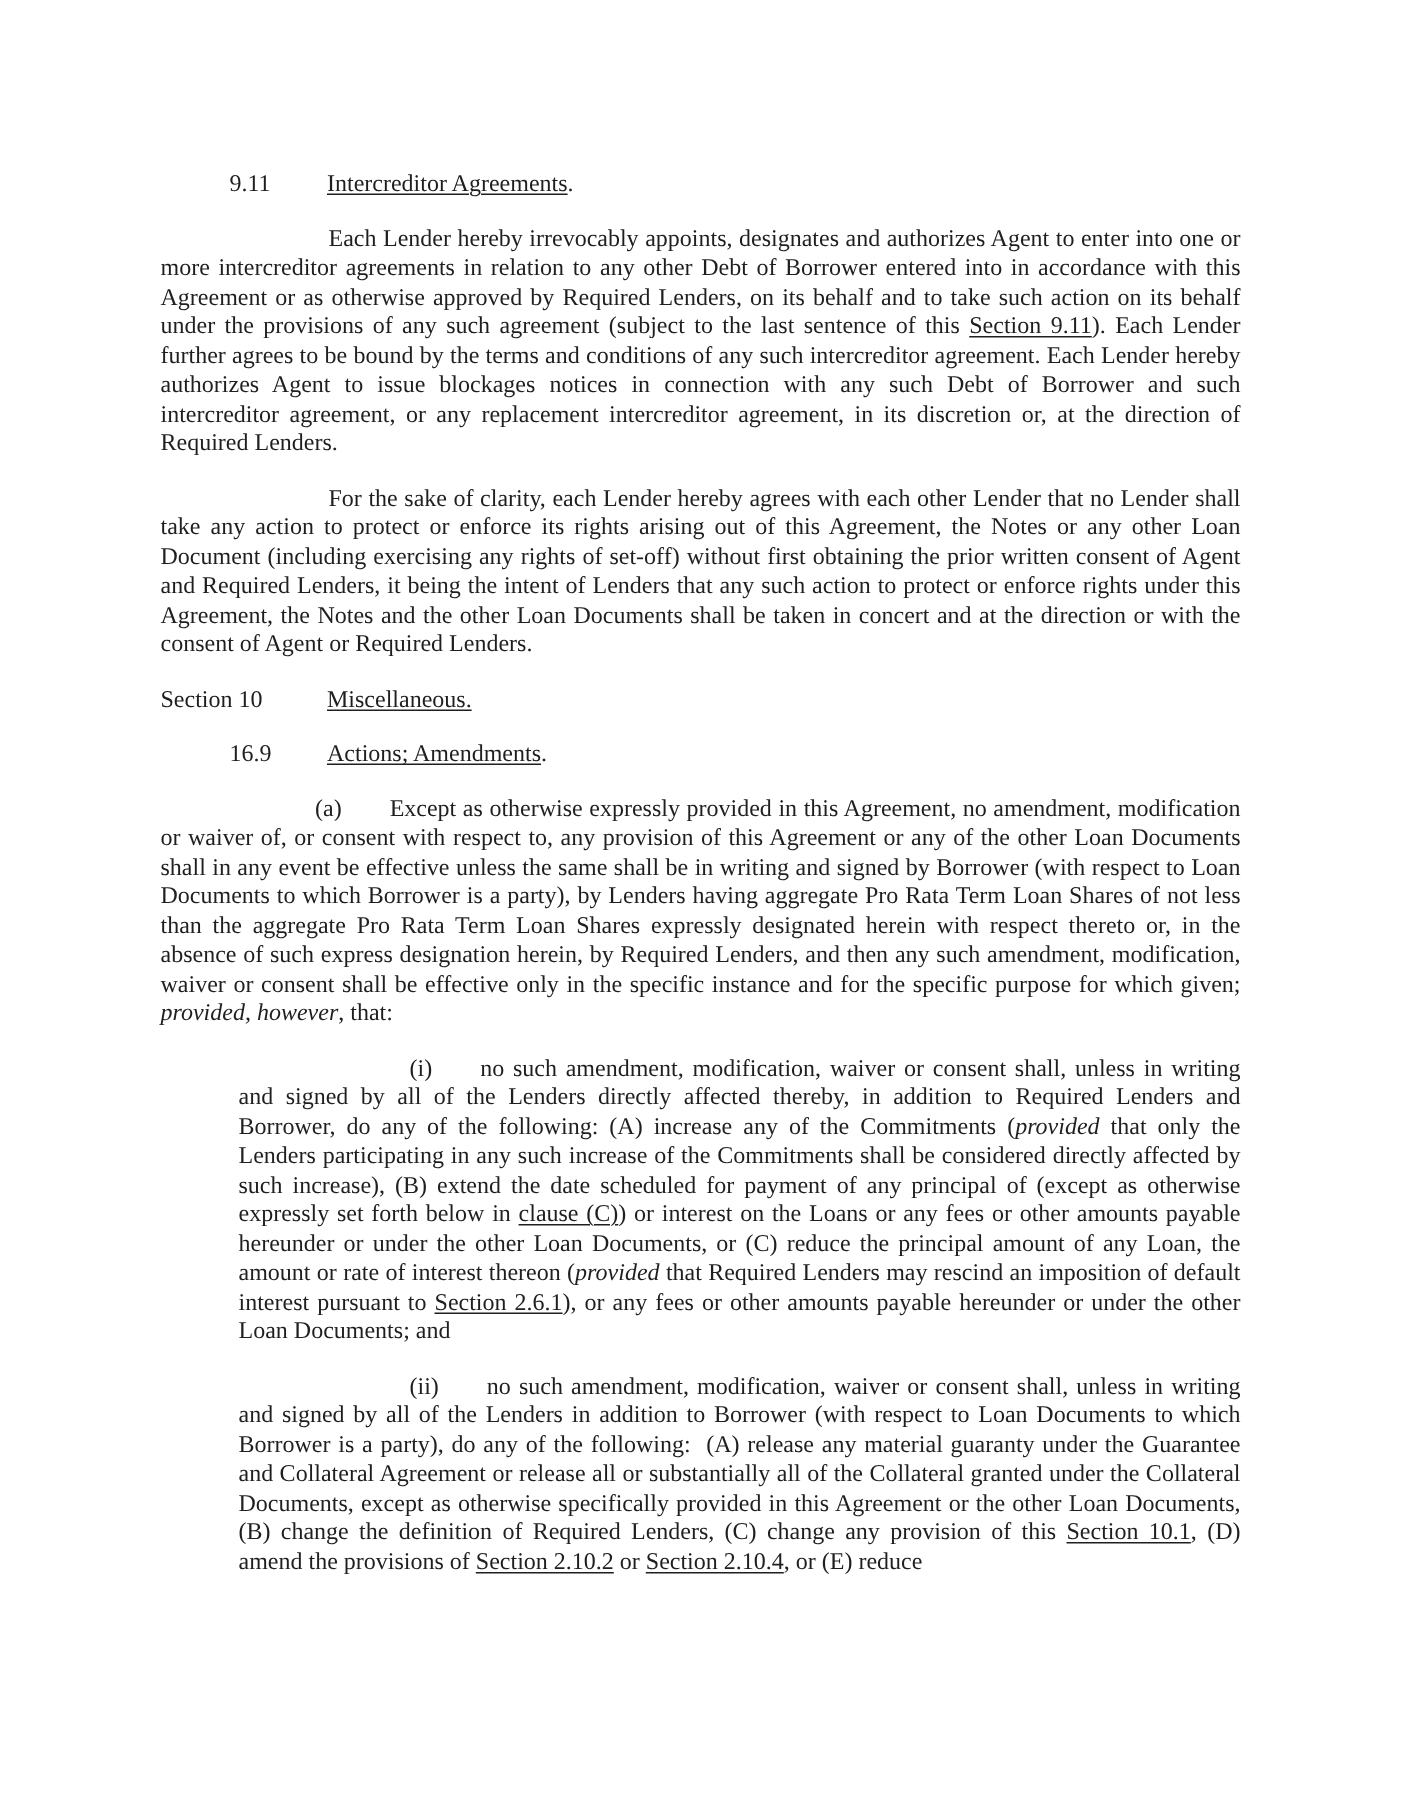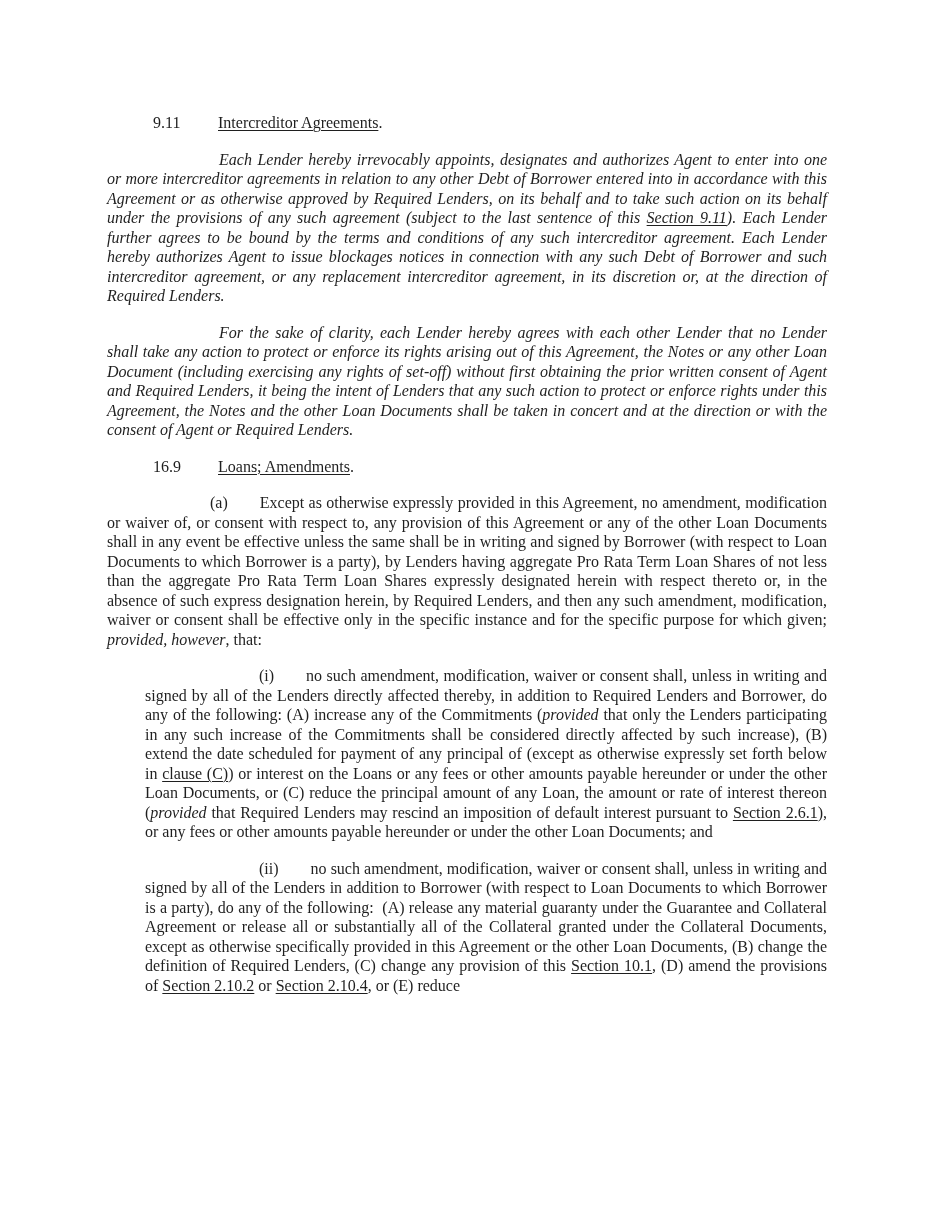--- a/index.html
+++ b/index.html
@@ -15,24 +15,24 @@
     overflow: hidden;
   }
   .content {
     position: absolute;
     left: 107px;
     top: 113px;
     width: 720px;
   }
   p { margin: 0 0 17px 0; }
   .para { text-align: justify; }
-  .indent-body { text-indent: 112px; font-style: italic; }
+  .indent-body { text-indent: 112px; }
   .indent-a { text-indent: 103px; }
   .sub-block {
-    margin-left: 38px;
+    margin-left: 52px;
     text-indent: 114px;
     text-align: justify;
   }
   .heading { white-space: nowrap; }
   .h-sub { padding-left: 46px; }
   .h-sub .hnum { display: inline-block; width: 65px; }
   .h-top .hnum { display: inline-block; width: 111px; }
   .ul { text-decoration: underline; text-underline-offset: 2px; text-decoration-thickness: 1px; }
   .it { font-style: italic; }
   .tab { display: inline-block; width: 32px; }
@@ -51,22 +51,23 @@
 <div class="page">
   <div class="content">
 
     <p class="heading h-sub"><span class="hnum">9.11</span><span class="ul">Intercreditor Agreements</span><span>.</span></p>
 
     <p class="para indent-body"><span>Each Lender hereby irrevocably appoints, designates and authorizes Agent to enter into one or more intercreditor agreements in relation to any other Debt of Borrower entered into in accordance with this Agreement or as otherwise approved by Required Lenders, on its behalf and to take such action on its behalf under the provisions of any such agreement (subject to the last sentence of this </span><span class="ul">Section 9.11</span><span>). Each Lender further agrees to be bound by the terms and conditions of any such intercreditor agreement. Each Lender hereby authorizes Agent to issue blockages notices in connection with any such Debt of Borrower and such intercreditor agreement, or any replacement intercreditor agreement, in its discretion or, at the direction of Required Lenders.</span></p>
 
 
     <p class="para indent-body"><span>For the sake of clarity, each Lender hereby agrees with each other Lender that no Lender shall take any action to protect or enforce its rights arising out of this Agreement, the Notes or any other Loan Document (including exercising any rights of set-off) without first obtaining the prior written consent of Agent and Required Lenders, it being the intent of Lenders that any such action to protect or enforce rights under this Agreement, the Notes and the other Loan Documents shall be taken in concert and at the direction or with the consent of Agent or Required Lenders.</span></p>
 
+    <p class="heading h-top"><span class="hnum">Section 10</span><span class="ul">Miscellaneous.</span><span></span></p>
 
-    <p class="heading h-sub"><span class="hnum">16.9</span><span class="ul">Loans; Amendments</span><span>.</span></p>
+    <p class="heading h-sub"><span class="hnum">16.9</span><span class="ul">Actions; Amendments</span><span>.</span></p>
 
     <p class="para indent-a"><span>(a)</span><span class="tab"></span><span>Except as otherwise expressly provided in this Agreement, no amendment, modification or waiver of, or consent with respect to, any provision of this Agreement or any of the other Loan Documents shall in any event be effective unless the same shall be in writing and signed by Borrower (with respect to Loan Documents to which Borrower is a party), by Lenders having aggregate Pro Rata Term Loan Shares of not less than the aggregate Pro Rata Term Loan Shares expressly designated herein with respect thereto or, in the absence of such express designation herein, by Required Lenders, and then any such amendment, modification, waiver or consent shall be effective only in the specific instance and for the specific purpose for which given; </span><span class="it">provided, however</span><span>, that:</span></p>
 
     <p class="para sub-block"><span>(i)</span><span class="tab"></span><span>no such amendment, modification, waiver or consent shall, unless in writing and signed by all of the Lenders directly affected thereby, in addition to Required Lenders and Borrower, do any of the following: (A) increase any of the Commitments (</span><span class="it">provided</span><span> that only the Lenders participating in any such increase of the Commitments shall be considered directly affected by such increase), (B) extend the date scheduled for payment of any principal of (except as otherwise expressly set forth below in </span><span class="ul">clause (C)</span><span>) or interest on the Loans or any fees or other amounts payable hereunder or under the other Loan Documents, or (C) reduce the principal amount of any Loan, the amount or rate of interest thereon (</span><span class="it">provided</span><span> that Required Lenders may rescind an imposition of default interest pursuant to </span><span class="ul">Section 2.6.1</span><span>), or any fees or other amounts payable hereunder or under the other Loan Documents; and</span></p>
 
     <p class="para sub-block"><span>(ii)</span><span class="tab"></span><span>no such amendment, modification, waiver or consent shall, unless in writing and signed by all of the Lenders in addition to Borrower (with respect to Loan Documents to which Borrower is a party), do any of the following:&nbsp; (A) release any material guaranty under the Guarantee and Collateral Agreement or release all or substantially all of the Collateral granted under the Collateral Documents, except as otherwise specifically provided in this Agreement or the other Loan Documents, (B) change the definition of Required Lenders, (C) change any provision of this </span><span class="ul">Section 10.1</span><span>, (D) amend the provisions of </span><span class="ul">Section 2.10.2</span><span> or </span><span class="ul">Section 2.10.4</span><span>, or (E) reduce</span></p>
 
   </div>
 
   <div class="footer">

